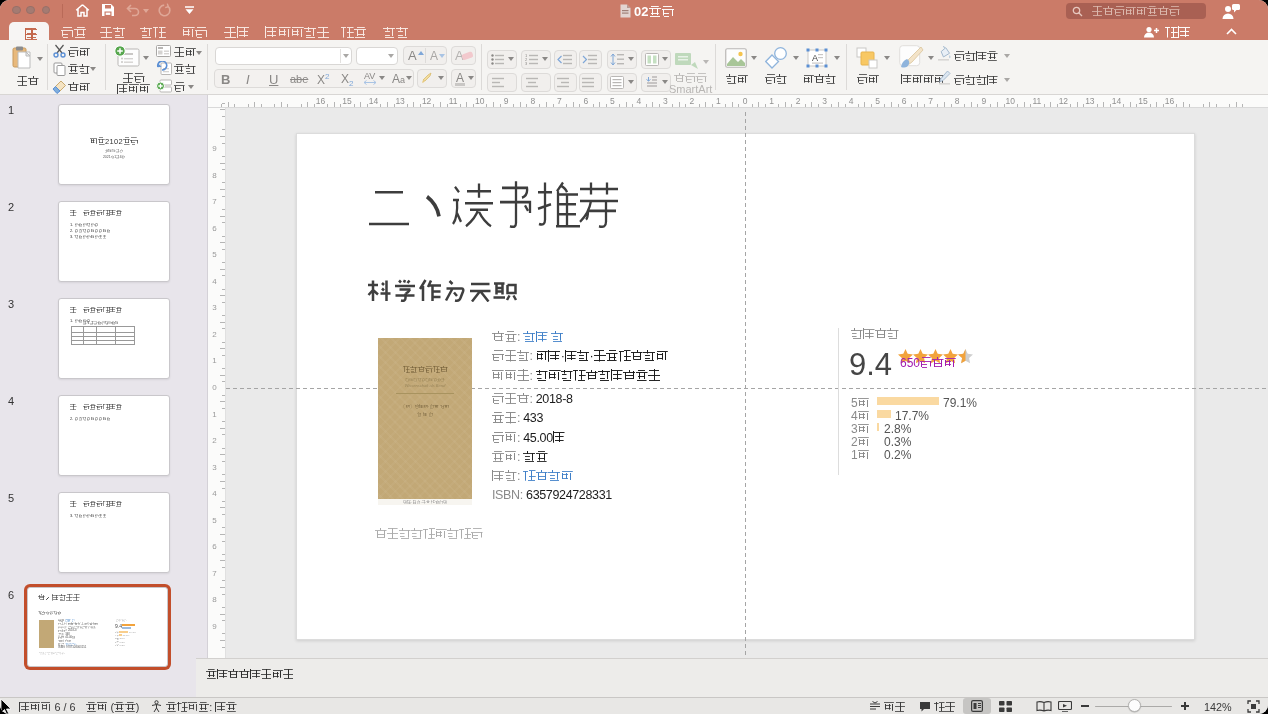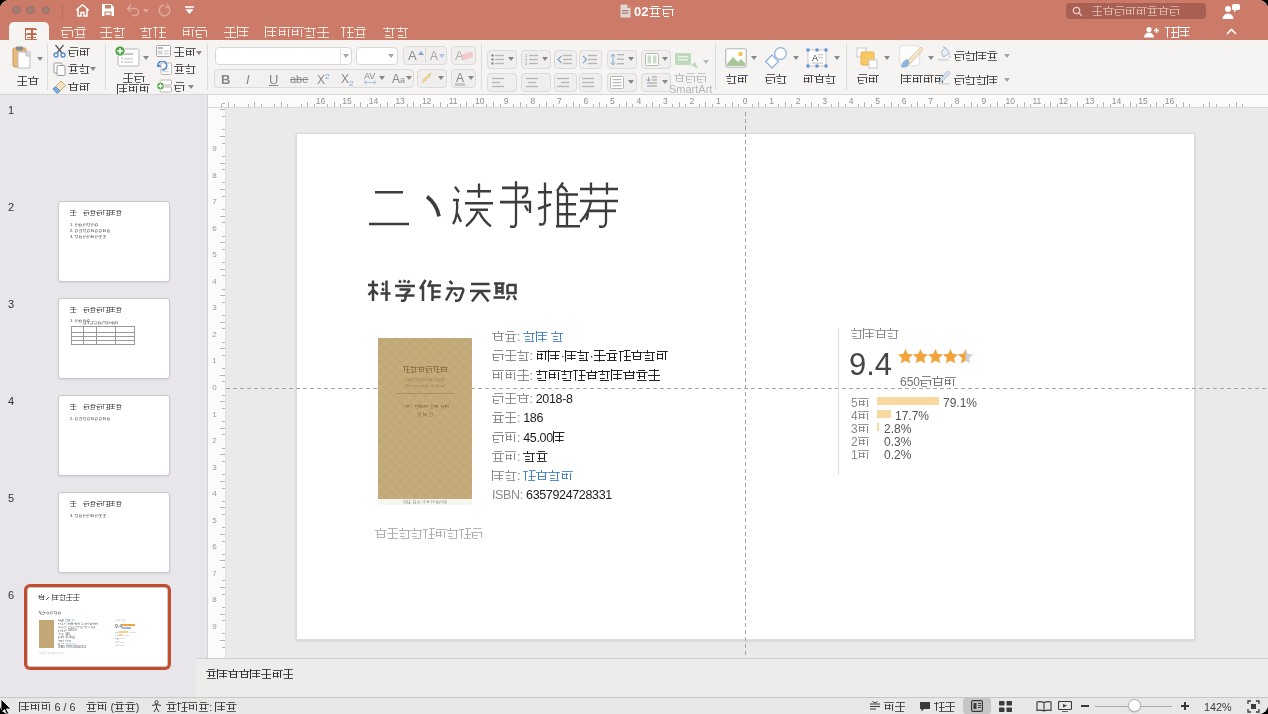--- a/index.html
+++ b/index.html
@@ -39,21 +39,21 @@
 #bookinfo2 b{color:#1C1C1C;font-weight:normal}
 #bookinfo2 .lnk{color:#4080C8}
 #bookinfo b{color:#1C1C1C;font-weight:normal}
 #bookinfo .lnk{color:#4080C8}
 #updtext{position:absolute;left:375px;top:527px;font-size:12px;color:#ABABAB}
 
 #rateline{position:absolute;left:838px;top:328px;width:1px;height:147px;background:#DDDDDD}
 #douban{position:absolute;left:851px;top:327px;font-size:12px;color:#8A8A8A}
 #score{position:absolute;left:849px;top:347px;font-size:31px;color:#454545}
 #stars{position:absolute;left:898px;top:349px}
-#npeople{position:absolute;left:900px;top:375px;font-size:12px;color:#737373}
+#npeople{position:absolute;left:900px;top:356px;font-size:12px;color:#a21caf}
 .ratrow{position:absolute;left:851px;font-size:12px;color:#8A8A8A;white-space:nowrap}
 .bar{position:absolute;left:877px;height:8px;background:#FAD9A1}
 .pct{position:absolute;font-size:12px;color:#555}
 
 #notes{position:absolute;left:196px;top:658px;width:1072px;height:39px;background:#EDECEA;border-top:1px solid #D2D0CE}
 #notes .ntext{position:absolute;left:10px;top:9px;font-size:11px;color:#2A2A2A}
 #statusbar{position:absolute;left:0;top:697px;width:1268px;height:17px;background:#E8E7E5;border-top:1px solid #C9C7C5}
 .st{position:absolute;top:2.5px;font-size:10.8px;color:#3A3A3A;white-space:nowrap}
 
 .cjk{display:inline-block;width:1em;height:0.92em;vertical-align:-0.1em;position:relative}
@@ -679,20 +679,25 @@
       <div style="position:absolute;left:12px;top:505.5px;width:5px;height:1px;background:#B5B5B5"></div>
       <div style="position:absolute;left:14px;top:512.1px;width:3px;height:1px;background:#B5B5B5"></div>
       <div style="position:absolute;left:0;top:513.77px;width:13px;text-align:center;font-size:8px;color:#9a9a9a">9</div>
       <div style="position:absolute;left:14px;top:525.4px;width:3px;height:1px;background:#B5B5B5"></div>
       <div style="position:absolute;left:12px;top:532.0px;width:5px;height:1px;background:#B5B5B5"></div>
       <div style="position:absolute;left:14px;top:538.7px;width:3px;height:1px;background:#B5B5B5"></div>
     </div>
 
 <div id="leftpanel">
   <div class="thumbnum" style="top:9px">1</div>
+  <div class="thumb" style="top:9px">
+    <div style="position:absolute;left:0;right:0;top:31.5px;text-align:center;font-size:7.5px;letter-spacing:0.3px;color:#333"><span class="cjk g7"></span><span class="cjk g5"></span>2102<span class="cjk g5"></span><span class="cjk g2"></span></div>
+    <div style="position:absolute;left:0;right:0;top:44px;text-align:center;font-size:3.5px;color:#555"><span class="cjk g5"></span><span class="cjk g3"></span><span class="cjk g3"></span>:<span class="cjk g0"></span><span class="cjk g6"></span></div>
+    <div style="position:absolute;left:0;right:0;top:50px;text-align:center;font-size:3.5px;color:#555">2021<span class="cjk g4"></span>1<span class="cjk g0"></span>6<span class="cjk g5"></span></div>
+  </div>
   <div class="thumbnum" style="top:106px">2</div>
   <div class="thumb" style="top:106px">
     <div style="position:absolute;left:11px;top:7px;font-size:6.5px;color:#333"><span class="cjk g0"></span><span class="cjk punc"></span><span class="cjk g2"></span><span class="cjk g5"></span><span class="cjk g2"></span><span class="cjk g1"></span><span class="cjk g3"></span><span class="cjk g5"></span></div>
     <div style="position:absolute;left:11px;top:20px;font-size:4px;line-height:6px;color:#333">1. <span class="cjk g2"></span><span class="cjk g5"></span><span class="cjk g2"></span><span class="cjk g1"></span><span class="cjk g2"></span><span class="cjk g4"></span><br>2. <span class="cjk g4"></span><span class="cjk g6"></span><span class="cjk g1"></span><span class="cjk g4"></span><span class="cjk g3"></span><span class="cjk g4"></span><span class="cjk g4"></span><span class="cjk g3"></span><span class="cjk g5"></span><br>3. <span class="cjk g1"></span><span class="cjk g5"></span><span class="cjk g2"></span><span class="cjk g2"></span><span class="cjk g3"></span><span class="cjk g2"></span><span class="cjk g0"></span><span class="cjk g0"></span></div>
   </div>
   <div class="thumbnum" style="top:203px">3</div>
   <div class="thumb" style="top:203px">
     <div style="position:absolute;left:11px;top:7px;font-size:6.5px;color:#333"><span class="cjk g0"></span><span class="cjk punc"></span><span class="cjk g2"></span><span class="cjk g5"></span><span class="cjk g2"></span><span class="cjk g1"></span><span class="cjk g3"></span><span class="cjk g5"></span></div>
     <div style="position:absolute;left:11px;top:19px;font-size:4px;color:#333">1. <span class="cjk g2"></span><span class="cjk g5"></span><span class="cjk g2"></span><span class="cjk g4"></span></div>
     <div style="position:absolute;left:24px;top:22px;font-size:3.5px;color:#333"><span class="cjk g0"></span> 1 <span class="cjk g0"></span><span class="cjk g0"></span><span class="cjk g5"></span><span class="cjk g2"></span><span class="cjk g1"></span><span class="cjk g7"></span><span class="cjk g5"></span><span class="cjk g3"></span></div>
@@ -809,21 +814,21 @@
   <div style="position:absolute;left:18px;top:55px;width:58px;height:1px;background:#A8935F"></div>
   <div style="position:absolute;left:0;right:0;top:66px;text-align:center;font-size:4.5px;color:#77633D">〔<span class="cjk g7"></span>〕<span class="cjk g4"></span><span class="cjk g3"></span><span class="cjk g7"></span>·<span class="cjk g6"></span><span class="cjk g7"></span> <span class="cjk g1"></span><span class="cjk g7"></span></div>
   <div style="position:absolute;left:0;right:0;top:74px;text-align:center;font-size:4.5px;color:#77633D"><span class="cjk g6"></span> <span class="cjk g3"></span> <span class="cjk g6"></span></div>
   <div style="position:absolute;left:0;right:0;top:161px;height:6px;background:#F7F5F0"></div>
   <div style="position:absolute;left:0;right:0;top:161.5px;text-align:center;font-size:4px;color:#888"><span class="cjk g7"></span><span class="cjk g3"></span>·<span class="cjk g3"></span><span class="cjk g6"></span>·<span class="cjk g0"></span><span class="cjk g5"></span> <span class="cjk g1"></span><span class="cjk g4"></span><span class="cjk g6"></span><span class="cjk g7"></span></div>
 </div>
 <div id="bookinfo"><span class="cjk g4"></span><span class="cjk g5"></span>: <span class="lnk"><span class="cjk g6"></span><span class="cjk g3"></span> <span class="cjk g6"></span></span><br>
 <span class="cjk g2"></span><span class="cjk g0"></span><span class="cjk g6"></span>: <b><span class="cjk g7"></span><span class="cjk g3"></span>·<span class="cjk g3"></span><span class="cjk g6"></span>·<span class="cjk g0"></span><span class="cjk g5"></span><span class="cjk g1"></span><span class="cjk g4"></span><span class="cjk g6"></span><span class="cjk g7"></span></b><br>
 <span class="cjk g7"></span><span class="cjk g7"></span><span class="cjk g0"></span>: <b><span class="cjk g6"></span><span class="cjk g7"></span><span class="cjk g6"></span><span class="cjk g1"></span><span class="cjk g4"></span><span class="cjk g6"></span><span class="cjk g3"></span><span class="cjk g4"></span><span class="cjk g5"></span><span class="cjk g0"></span></b></div>
 <div id="bookinfo2"><span class="cjk g2"></span><span class="cjk g0"></span><span class="cjk g4"></span>: <b>2018-8</b><br>
-<span class="cjk g5"></span><span class="cjk g0"></span>: <b>186</b><br>
+<span class="cjk g5"></span><span class="cjk g0"></span>: <b>433</b><br>
 <span class="cjk g2"></span><span class="cjk g7"></span>: <b>45.00<span class="cjk g3"></span></b><br>
 <span class="cjk g5"></span><span class="cjk g7"></span>: <b><span class="cjk g6"></span><span class="cjk g5"></span></b><br>
 <span class="cjk g3"></span><span class="cjk g6"></span>: <span class="lnk"><span class="cjk g1"></span><span class="cjk g4"></span><span class="cjk g6"></span><span class="cjk g7"></span></span><br>
 ISBN: <b>6357924728331</b></div>
 <div id="updtext"><span class="cjk g4"></span><span class="cjk g0"></span><span class="cjk g6"></span><span class="cjk g6"></span><span class="cjk g1"></span><span class="cjk g7"></span><span class="cjk g6"></span><span class="cjk g1"></span><span class="cjk g2"></span></div>
 <div id="rateline"></div>
 <div id="douban"><span class="cjk g6"></span><span class="cjk g3"></span><span class="cjk g4"></span><span class="cjk g6"></span></div>
 <div id="score">9.4</div>
 <svg id="stars" width="76" height="15" viewBox="0 0 76 15">
 <g fill="#F2A33C">

